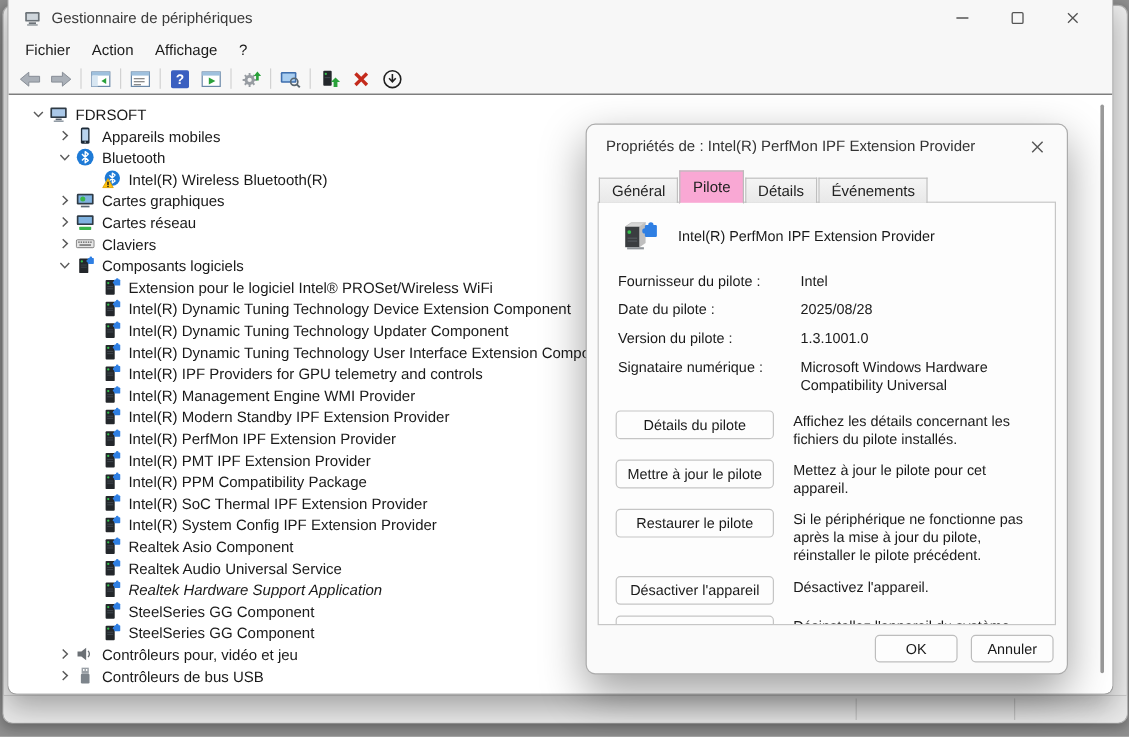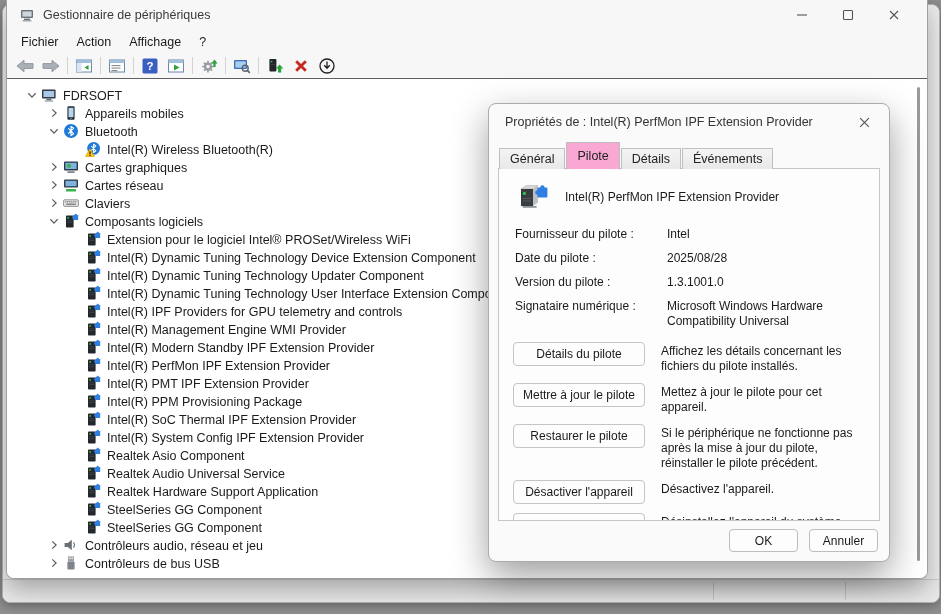--- a/index.html
+++ b/index.html
@@ -534,21 +534,21 @@
               <circle cx="5.2" cy="4.9" r="0.95" fill="#35c24d"></circle>
               <rect x="4.3" y="7.4" width="5" height="0.9" fill="#3d444b"></rect>
               <rect x="4.3" y="9.2" width="5" height="0.9" fill="#3d444b"></rect>
               <g fill="#2f7fe3">
                 <rect x="10.2" y="2" width="5" height="5" rx="0.6"></rect>
                 <circle cx="10.2" cy="4.5" r="1.15"></circle>
                 <circle cx="12.7" cy="2" r="1.15"></circle>
               </g>
             </svg>
           </span>
-          <span class="tlabel">Intel(R) PPM Provisioning Package</span>
+          <span class="tlabel">Intel(R) PPM Compatibility Package</span>
         </div>
         <div class="tree-row" style="padding-left: 50px;">
           <span class="chev"></span>
           <span class="ticon">
             <svg viewBox="0 0 16 16" width="100%" height="100%">
               <rect x="3" y="2.4" width="7.6" height="12.2" rx="0.8" fill="#23272b"></rect>
               <circle cx="5.2" cy="4.9" r="0.95" fill="#35c24d"></circle>
               <rect x="4.3" y="7.4" width="5" height="0.9" fill="#3d444b"></rect>
               <rect x="4.3" y="9.2" width="5" height="0.9" fill="#3d444b"></rect>
               <g fill="#2f7fe3">
@@ -604,21 +604,21 @@
               <rect x="4.3" y="9.2" width="5" height="0.9" fill="#3d444b"></rect>
               <g fill="#2f7fe3">
                 <rect x="10.2" y="2" width="5" height="5" rx="0.6"></rect>
                 <circle cx="10.2" cy="4.5" r="1.15"></circle>
                 <circle cx="12.7" cy="2" r="1.15"></circle>
               </g>
             </svg>
           </span>
           <span class="tlabel">Realtek Audio Universal Service</span>
         </div>
-        <div class="tree-row" style="padding-left: 50px;">
+        <div class="tree-row" style="padding-left: 50px; font-style: italic;">
           <span class="chev"></span>
           <span class="ticon">
             <svg viewBox="0 0 16 16" width="100%" height="100%">
               <rect x="3" y="2.4" width="7.6" height="12.2" rx="0.8" fill="#23272b"></rect>
               <circle cx="5.2" cy="4.9" r="0.95" fill="#35c24d"></circle>
               <rect x="4.3" y="7.4" width="5" height="0.9" fill="#3d444b"></rect>
               <rect x="4.3" y="9.2" width="5" height="0.9" fill="#3d444b"></rect>
               <g fill="#2f7fe3">
                 <rect x="10.2" y="2" width="5" height="5" rx="0.6"></rect>
                 <circle cx="10.2" cy="4.5" r="1.15"></circle>
@@ -667,21 +667,21 @@
             <svg viewBox="0 0 16 16" width="100%" height="100%">
               <path d="M6 3.8 L10.4 8 L6 12.2" stroke="#5c5c5c" stroke-width="1.4" fill="none"></path>
             </svg>
           </span>
           <span class="ticon">
             <svg viewBox="0 0 16 16" width="100%" height="100%">
               <polygon points="1.6,6 4.8,6 8.8,2.8 8.8,13.2 4.8,10 1.6,10" fill="#6b7075"></polygon>
               <path d="M10.4 5.4 q2.2 2.6 0 5.2" stroke="#6b7075" stroke-width="1.1" fill="none"></path>
             </svg>
           </span>
-          <span class="tlabel">Contrôleurs audio, réseau et jeu</span>
+          <span class="tlabel">Contrôleurs pour, vidéo et jeu</span>
         </div>
         <div class="tree-row" style="padding-left: 28px;">
           <span class="chev">
             <svg viewBox="0 0 16 16" width="100%" height="100%">
               <path d="M6 3.8 L10.4 8 L6 12.2" stroke="#5c5c5c" stroke-width="1.4" fill="none"></path>
             </svg>
           </span>
           <span class="ticon">
             <svg viewBox="0 0 16 16" width="100%" height="100%">
               <rect x="5" y="1.4" width="6" height="5" fill="#9aa0a6"></rect>

